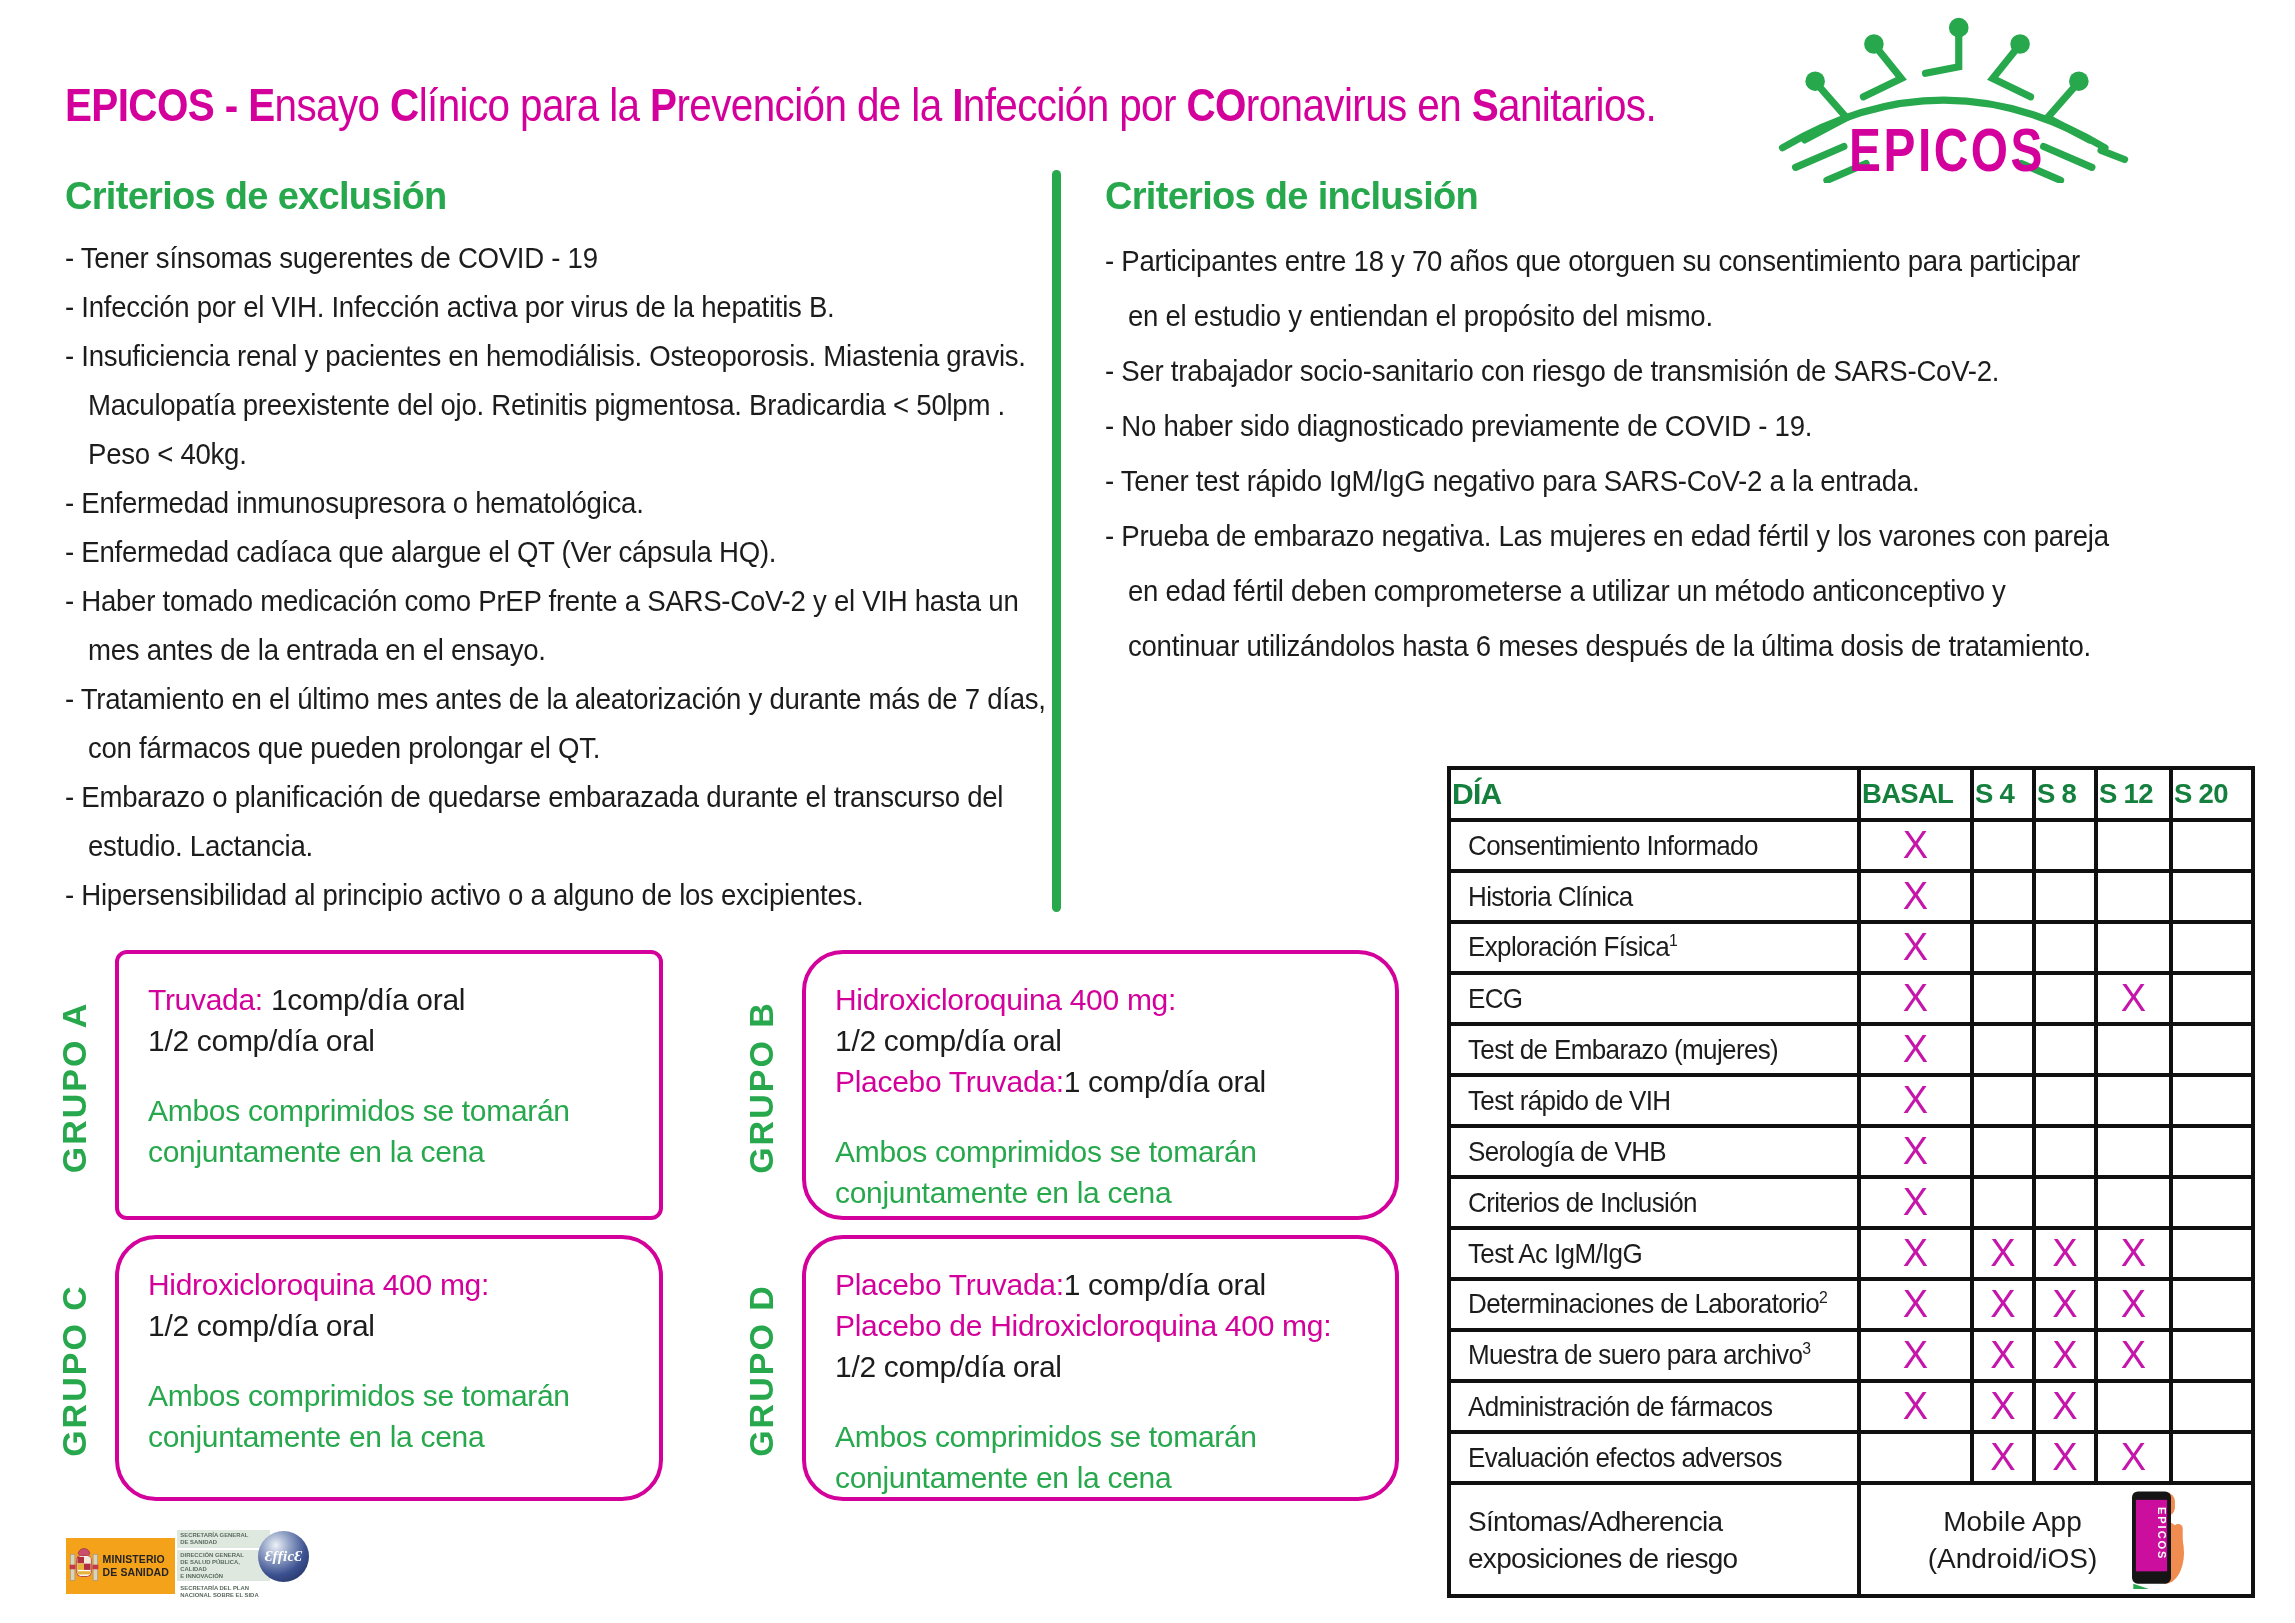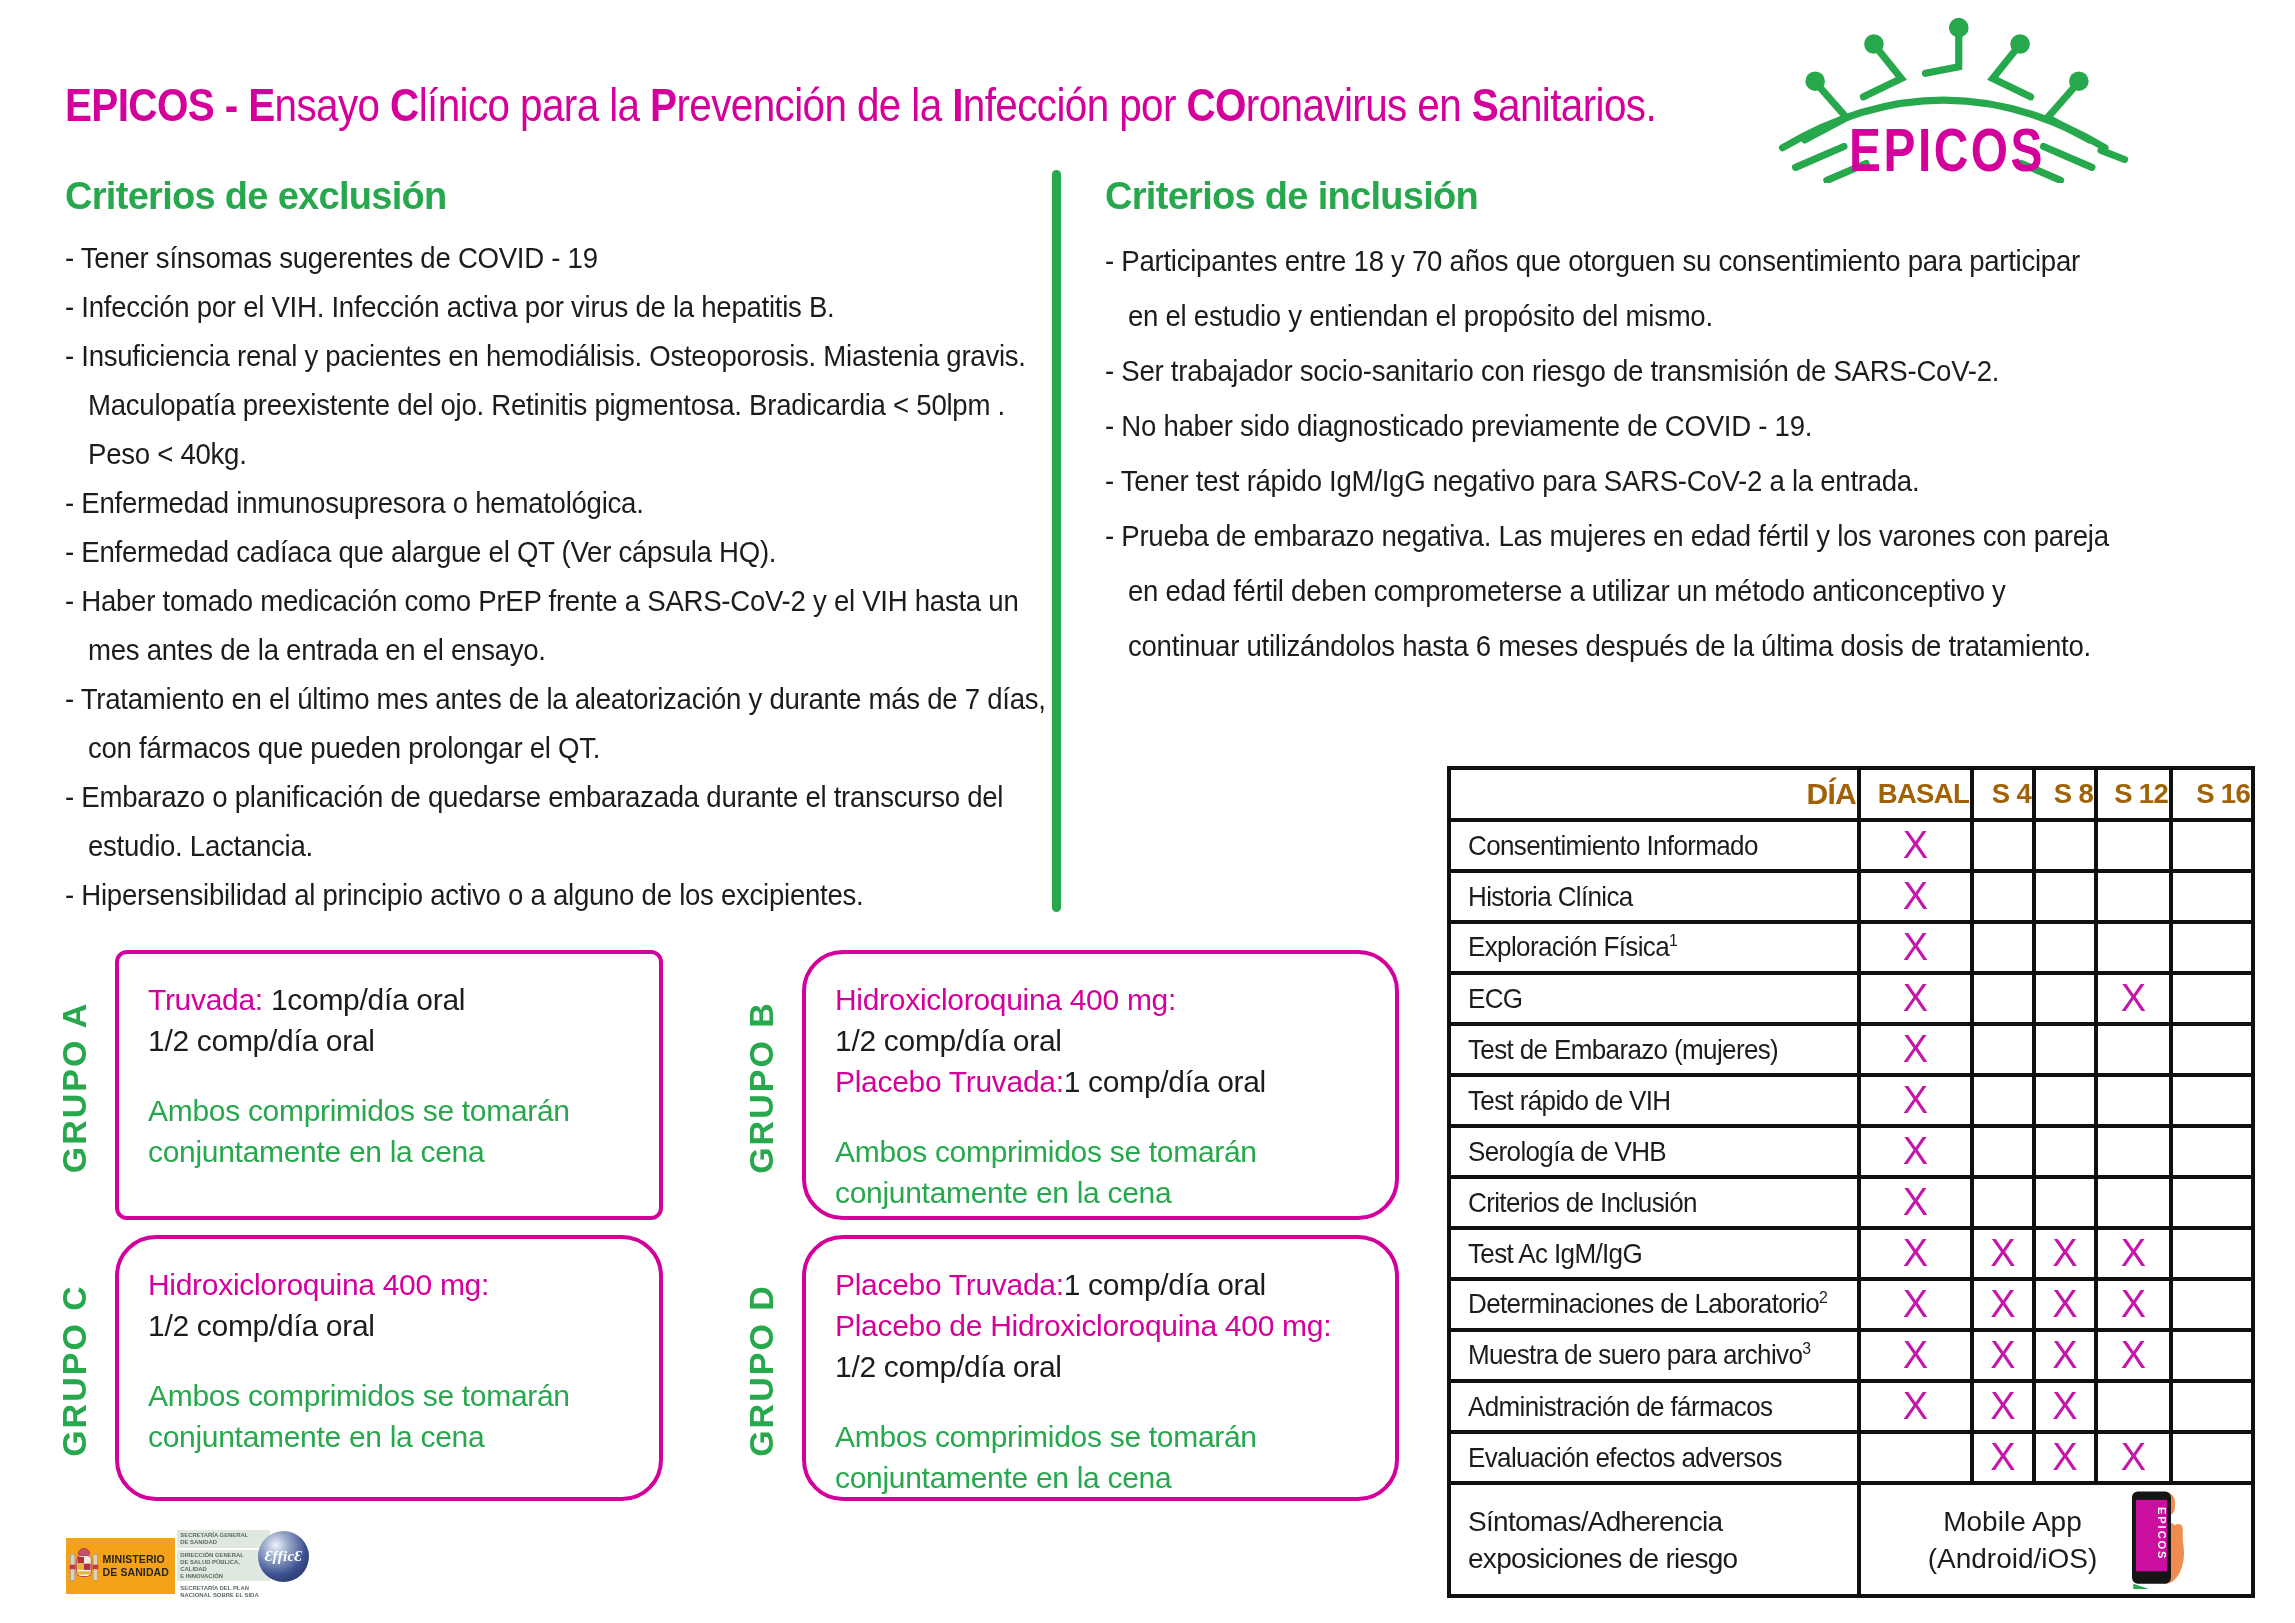--- a/index.html
+++ b/index.html
@@ -39,21 +39,21 @@
   .group-label{position:absolute;width:268px;text-align:center;color:#27a84d;font-weight:bold;
                font-size:34px;letter-spacing:2px;white-space:nowrap;transform:rotate(-90deg);}
   .l0{left:-60px;top:1068px;}
   .l1{left:627px;top:1068px;}
   .l2{left:-60px;top:1351px;}
   .l3{left:627px;top:1351px;}
 
   
   #schedule{position:absolute;left:1447px;top:766px;border-collapse:collapse;table-layout:fixed;background:#fff;}
   #schedule td,#schedule th{border:4.6px solid #101010;overflow:hidden;}
-  #schedule thead th{height:46px;color:#a16207;font-weight:bold;font-size:27.5px;letter-spacing:-0.7px;text-align:right;}
+  #schedule thead th{height:46px;color:#15803d;font-weight:bold;font-size:27.5px;letter-spacing:-0.7px;text-align:left;}
   #schedule thead th.day{font-size:30px;}
   #schedule tbody tr{height:51px;}
   #schedule td.label{font-size:28px;padding-left:17px;letter-spacing:-0.7px;white-space:nowrap;}
   #schedule td.label .lbl{display:inline-block;transform:scaleX(.93);transform-origin:left center;white-space:nowrap;}
   #schedule sup{font-size:17px;}
   #schedule td.mark{text-align:center;color:#c615ab;font-size:38px;font-weight:400;}
   #schedule tfoot tr{height:113px;}
   #schedule tfoot td{font-size:28px;}
   #foot-label{padding-left:17px;line-height:37px;letter-spacing:-0.7px;}
   #foot-cell-inner{display:flex;align-items:center;justify-content:center;gap:22px;}
@@ -166,21 +166,21 @@
         <col style="width:75px">
         <col style="width:82px">
     </colgroup>
     <thead>
       <tr id="sched-head-row">
           <th class="day">DÍA</th>
           <th>BASAL</th>
           <th>S 4</th>
           <th>S 8</th>
           <th>S 12</th>
-          <th>S 16</th>
+          <th>S 20</th>
         </tr>
     </thead>
     <tbody id="sched-body">
         <tr>
           <td class="label"><span class="lbl">Consentimiento Informado</span></td>
           <td class="mark">X</td>
           <td class="mark"></td>
           <td class="mark"></td>
           <td class="mark"></td>
           <td class="mark"></td>

